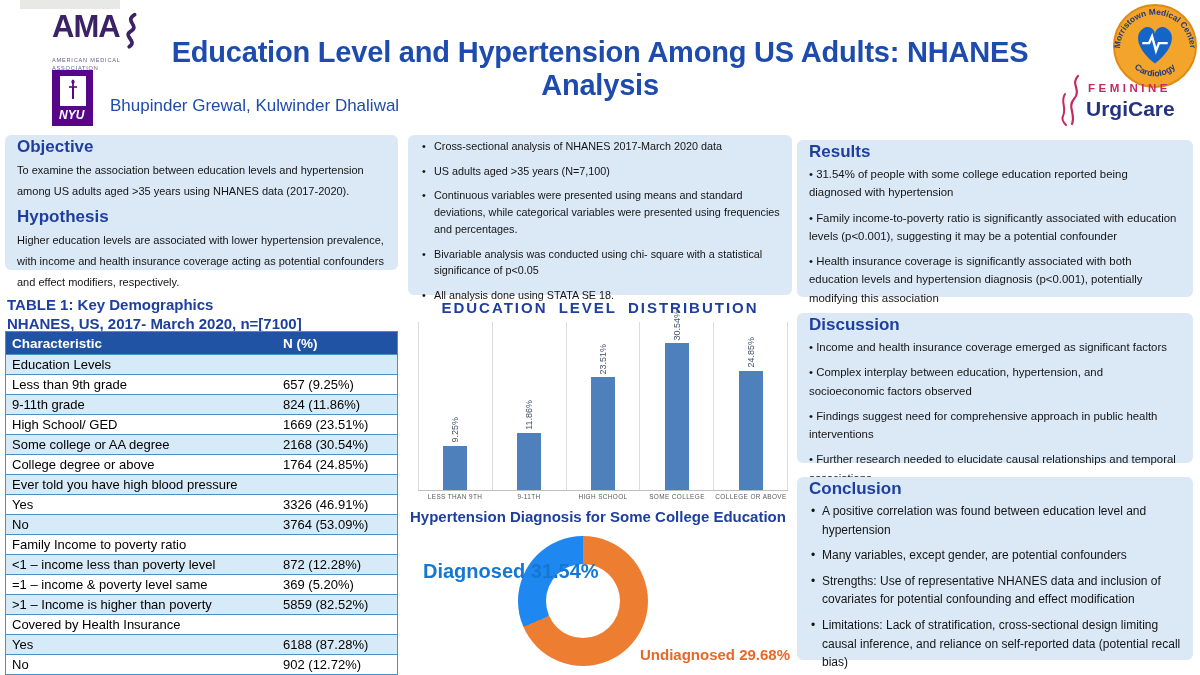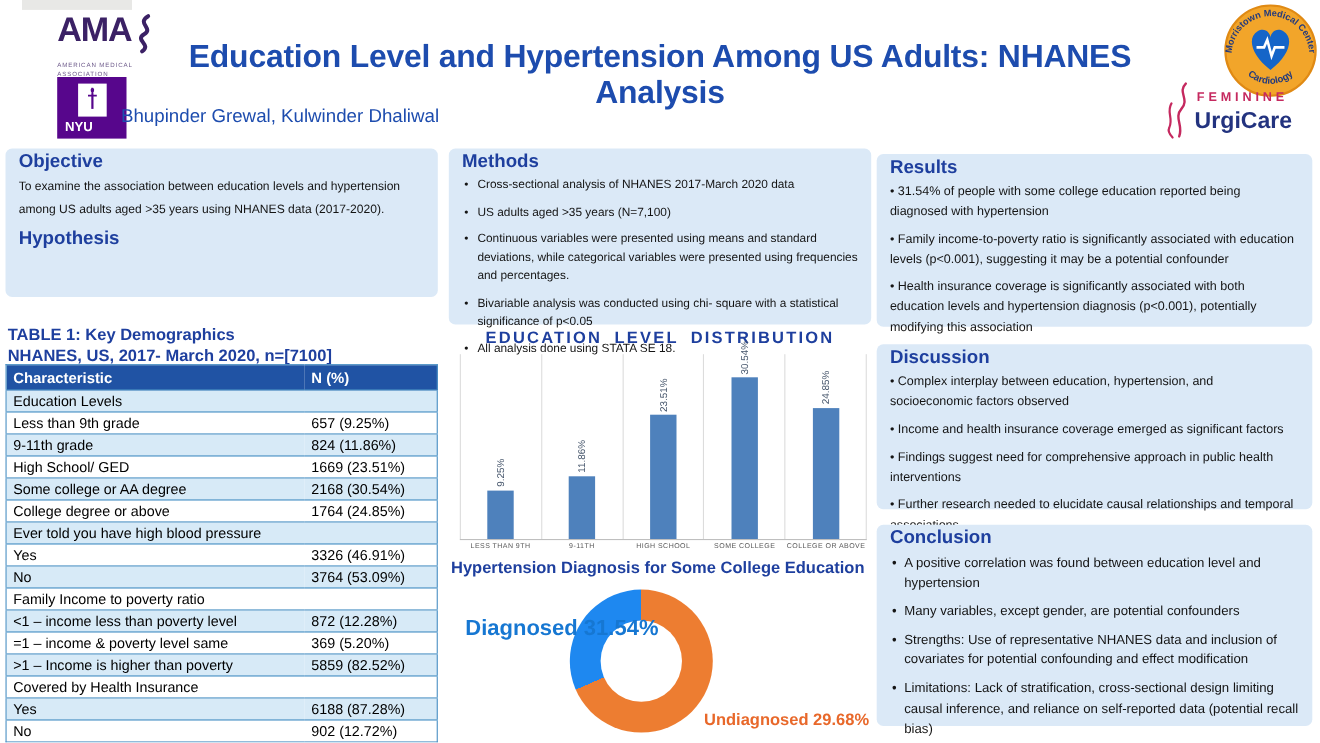--- a/index.html
+++ b/index.html
@@ -14,22 +14,22 @@
   .top-strip{left:20px;top:0;width:100px;height:9px;background:#e8e8e6;}
   .poster-title{left:110px;top:36px;width:980px;text-align:center;
     font-size:29px;font-weight:bold;color:var(--title-blue);letter-spacing:-0.2px;}
   .authors{left:110px;top:96px;width:980px;
     font-size:17px;color:var(--title-blue);}
 
   .ama{left:52px;top:12px;width:130px;}
   .ama-row{display:flex;align-items:flex-start;}
   .ama-text{font-size:31px;font-weight:bold;color:#3b2165;letter-spacing:-1px;line-height:0.95;}
   .ama-sub{font-size:5.6px;color:#6d5a8a;letter-spacing:0.8px;margin-top:2px;line-height:1.5;}
-  .nyu{left:52px;top:70px;width:63px;height:56px;background:#57068c;
-    display:flex;flex-direction:column;align-items:center;justify-content:flex-start;}
+  .nyu{left:52px;top:70px;width:41px;height:56px;background:#57068c;
+    display:flex;flex-direction:column;align-items:center;justify-content:flex-start;font-style:italic;}
   .nyu-inner{width:26px;height:30px;background:#ffffff;margin-top:6px;
     display:flex;align-items:center;justify-content:center;}
   .nyu-text{color:#ffffff;font-weight:bold;font-size:12px;margin-top:2px;align-self:flex-start;margin-left:7px;}
 
   .badge{left:1112px;top:3px;}
   .urgicare{left:1056px;top:72px;}
 
   
   .panel{background:var(--panel);border-radius:6px;padding:0 12px;box-sizing:border-box;}
   .panel h2{margin:2px 0 3px 0;font-size:17px;font-weight:bold;color:var(--navy);}
@@ -142,20 +142,21 @@
   <text x="32" y="20" font-size="11.5" font-weight="bold" letter-spacing="3.5" fill="#c5295f" font-family="Liberation Sans, sans-serif">FEMININE</text>
   <text x="30" y="44" font-size="21" font-weight="bold" fill="#23337f" font-family="Liberation Sans, sans-serif">UrgiCare</text>
 </svg>
 
 <div class="abs col-left">
 
   <div class="abs panel obj-panel">
     <h2>Objective</h2>
     <div class="body">To examine the association between education levels and hypertension among US adults aged &gt;35 years using NHANES data (2017-2020).</div>
     <h2 style="margin-top:5px;">Hypothesis</h2>
+    <div class="body">Higher education levels are associated with lower hypertension prevalence, with income and health insurance coverage acting as potential confounders and effect modifiers, respectively.</div>
   </div>
 
   <div class="abs table-title">
     <div>TABLE 1: Key Demographics</div>
     <div>NHANES, US, 2017- March 2020, n=[7100]</div>
   </div>
 
   <table class="abs demo-table">
     <thead>
       <tr>
@@ -224,21 +225,20 @@
           <td>No</td>
           <td>902 (12.72%)</td>
         </tr>
       </tbody>
   </table>
 </div>
 
 <div class="abs col-mid">
 
   <div class="abs panel methods-panel">
-    <h2>Methods</h2>
     <ul>
         <li>Cross-sectional analysis of NHANES 2017-March 2020 data</li>
         <li>US adults aged &gt;35 years (N=7,100)</li>
         <li>Continuous variables were presented using means and standard deviations, while categorical variables were presented using frequencies and percentages.</li>
         <li>Bivariable analysis was conducted using chi- square with a statistical significance of p&lt;0.05</li>
         <li>All analysis done using STATA SE 18.</li>
       </ul>
   </div>
 
   <div class="abs bar-title">EDUCATION LEVEL DISTRIBUTION</div>
@@ -285,22 +285,22 @@
     <ul>
         <li>31.54% of people with some college education reported being diagnosed with hypertension</li>
         <li>Family income-to-poverty ratio is significantly associated with education levels (p&lt;0.001), suggesting it may be a potential confounder</li>
         <li>Health insurance coverage is significantly associated with both education levels and hypertension diagnosis (p&lt;0.001), potentially modifying this association</li>
       </ul>
   </div>
 
   <div class="abs panel discussion-panel">
     <h2>Discussion</h2>
     <ul>
+        <li>Income and health insurance coverage emerged as significant factors</li>
         <li>Complex interplay between education, hypertension, and socioeconomic factors observed</li>
-        <li>Income and health insurance coverage emerged as significant factors</li>
         <li>Findings suggest need for comprehensive approach in public health interventions</li>
         <li>Further research needed to elucidate causal relationships and temporal associations</li>
       </ul>
   </div>
 
   <div class="abs panel conclusion-panel">
     <h2>Conclusion</h2>
     <ul>
         <li>A positive correlation was found between education level and hypertension</li>
         <li>Many variables, except gender, are potential confounders</li>

